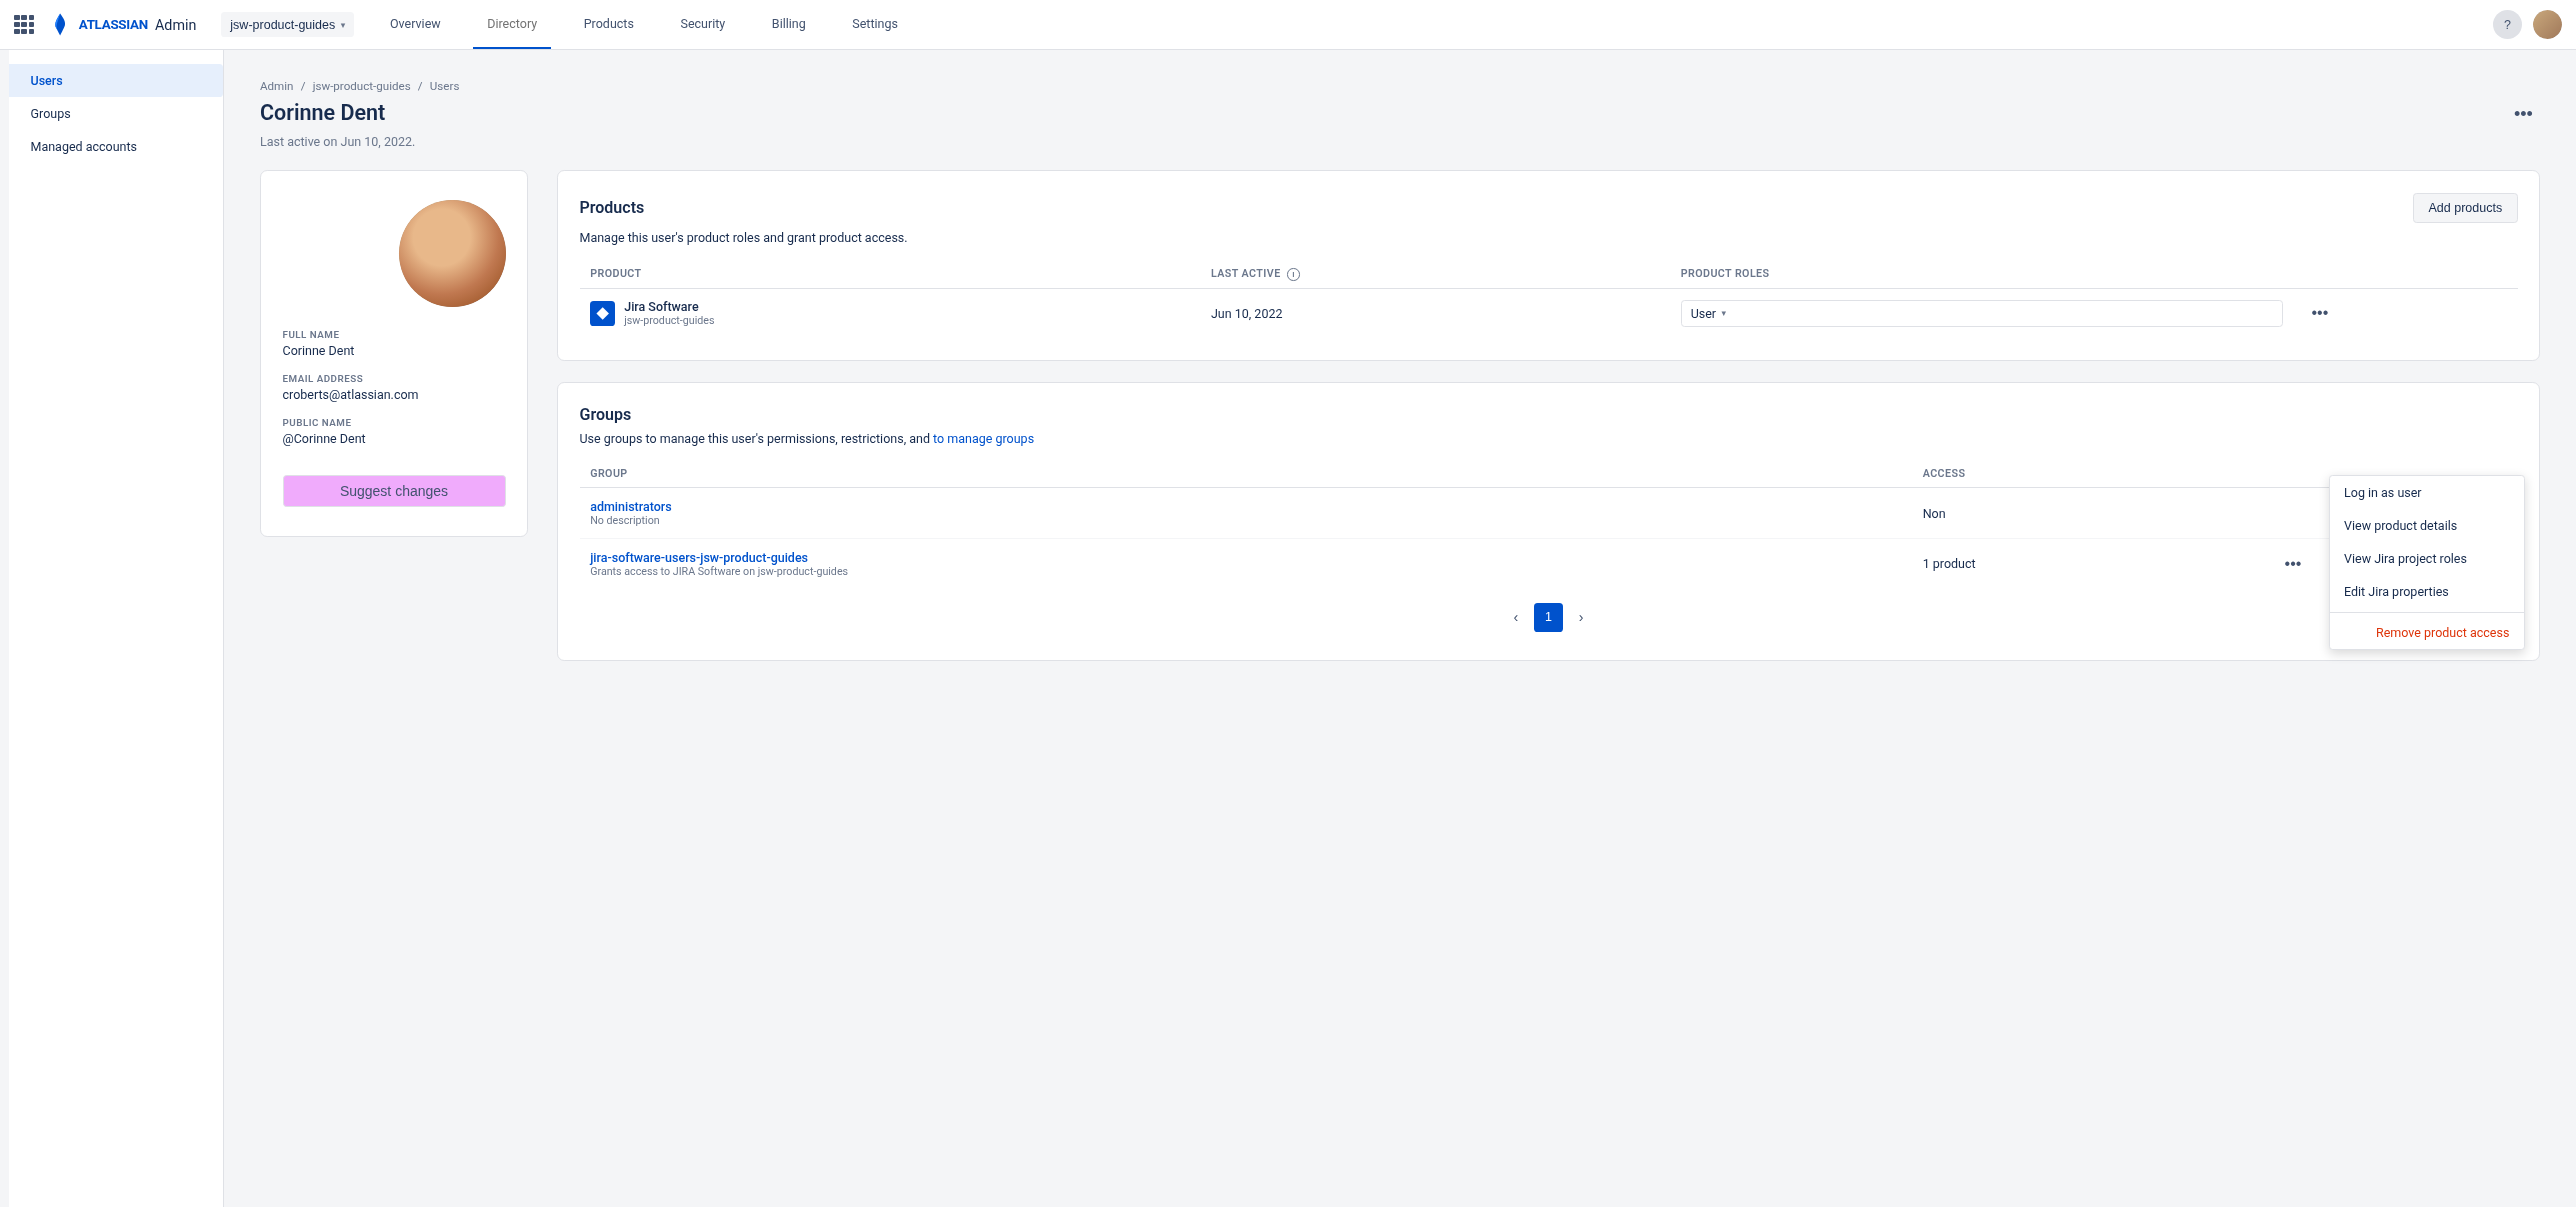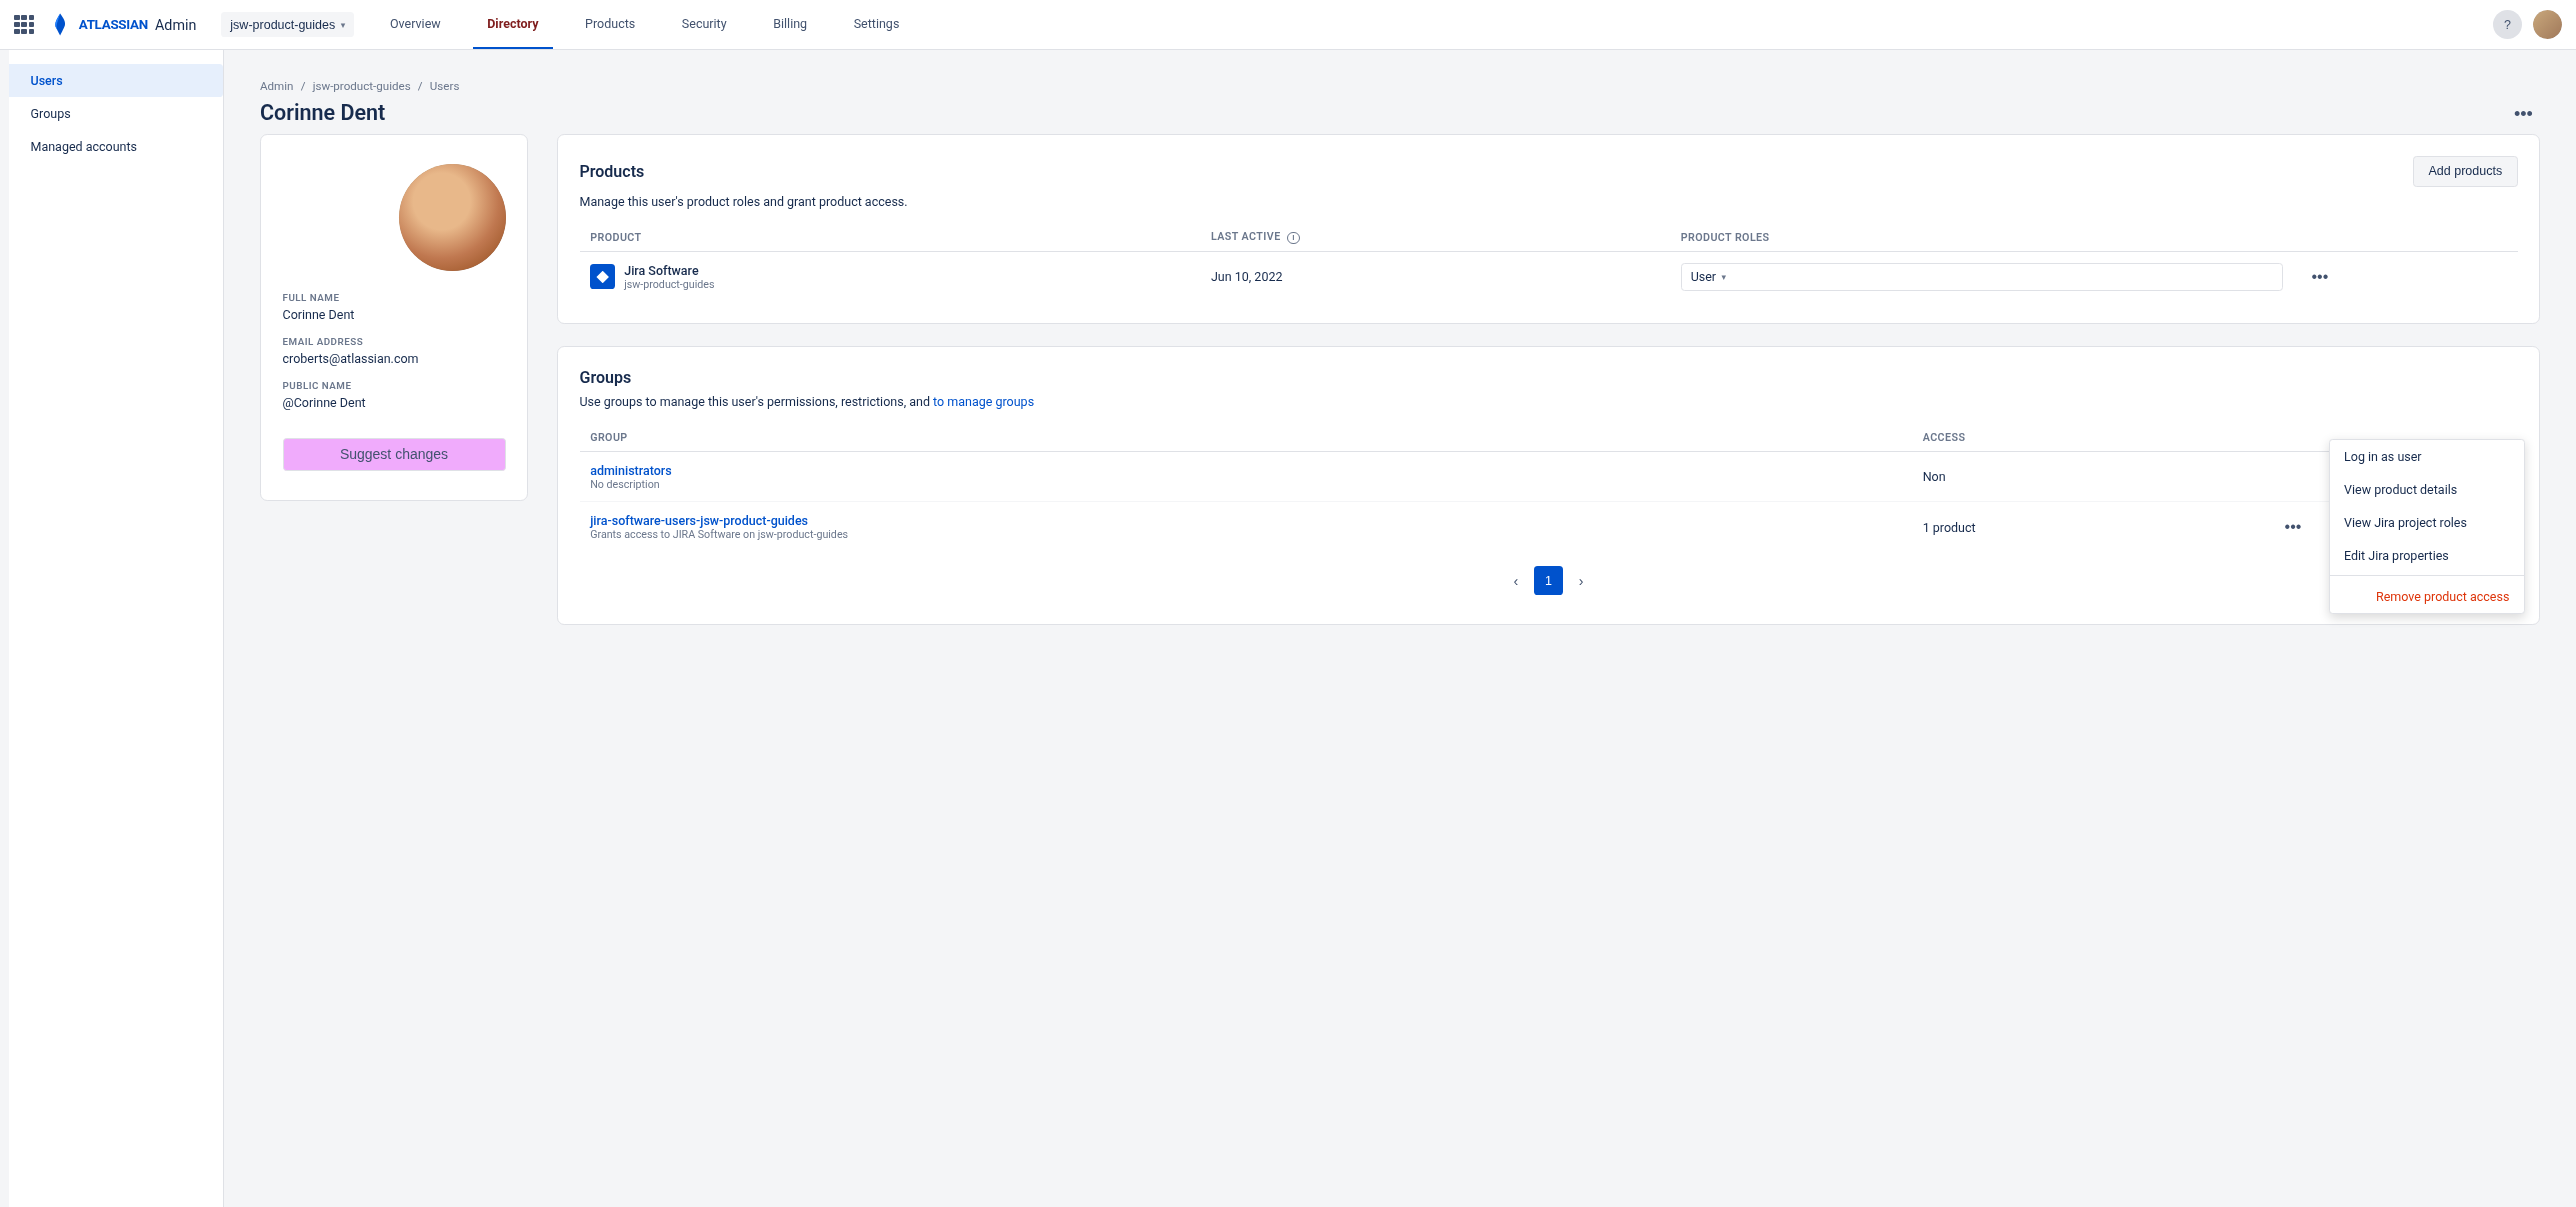--- a/index.html
+++ b/index.html
@@ -23,21 +23,21 @@
       padding: 5.4px 9px; cursor: pointer; font-size: 12.5px; color: #172b4d;
       margin-left: 14.3px;
     }
     .org-selector .chevron { font-size: 9px; color: #6b778c; }
     .topnav-center { display: flex; align-items: center; gap: 18px; flex: 1; padding-left: 21.5px; }
     .nav-item {
       padding: 16px 14.3px; font-size: 12.5px; color: #42526e; cursor: pointer;
       border-bottom: 2.7px solid transparent; text-decoration: none;
       white-space: nowrap;
     }
-    .nav-item.active { color: #7f1d1d; border-bottom-color: #0052cc; font-weight: 700; }
+    .nav-item.active { color: #737373; border-bottom-color: #0052cc; font-weight: 400; }
     .topnav-right { display: flex; align-items: center; gap: 10.7px; margin-left: auto; }
     .help-btn {
       width: 29px; height: 29px; border-radius: 50%; background: #dfe1e6;
       border: none; cursor: pointer; display: flex; align-items: center; justify-content: center;
       font-size: 12.5px; color: #42526e;
     }
     .avatar { width: 29px; height: 29px; border-radius: 50%; background: #dfe1e6; cursor: pointer; overflow: hidden; display: flex; align-items: center; justify-content: center; }
     .avatar-placeholder { width: 29px; height: 29px; border-radius: 50%; background: linear-gradient(135deg, #c9a87c, #a0785a); }
 
     
@@ -252,20 +252,21 @@
       <span class="breadcrumb-sep">/</span>
       <a href="#">jsw-product-guides</a>
       <span class="breadcrumb-sep">/</span>
       <a href="#">Users</a>
     </div>
 
     <div class="page-header">
       <h1 class="page-title">Corinne Dent</h1>
       <button class="more-btn">•••</button>
     </div>
+    <p class="last-active">Last active on Jun 10, 2022.</p>
 
     <div class="content-grid">
 
       <div class="profile-card">
         <div class="profile-avatar">
           <div class="profile-avatar-img"></div>
         </div>
         <div class="profile-fields">
           <div class="profile-field">
             <div class="profile-field-label">Full name</div>

